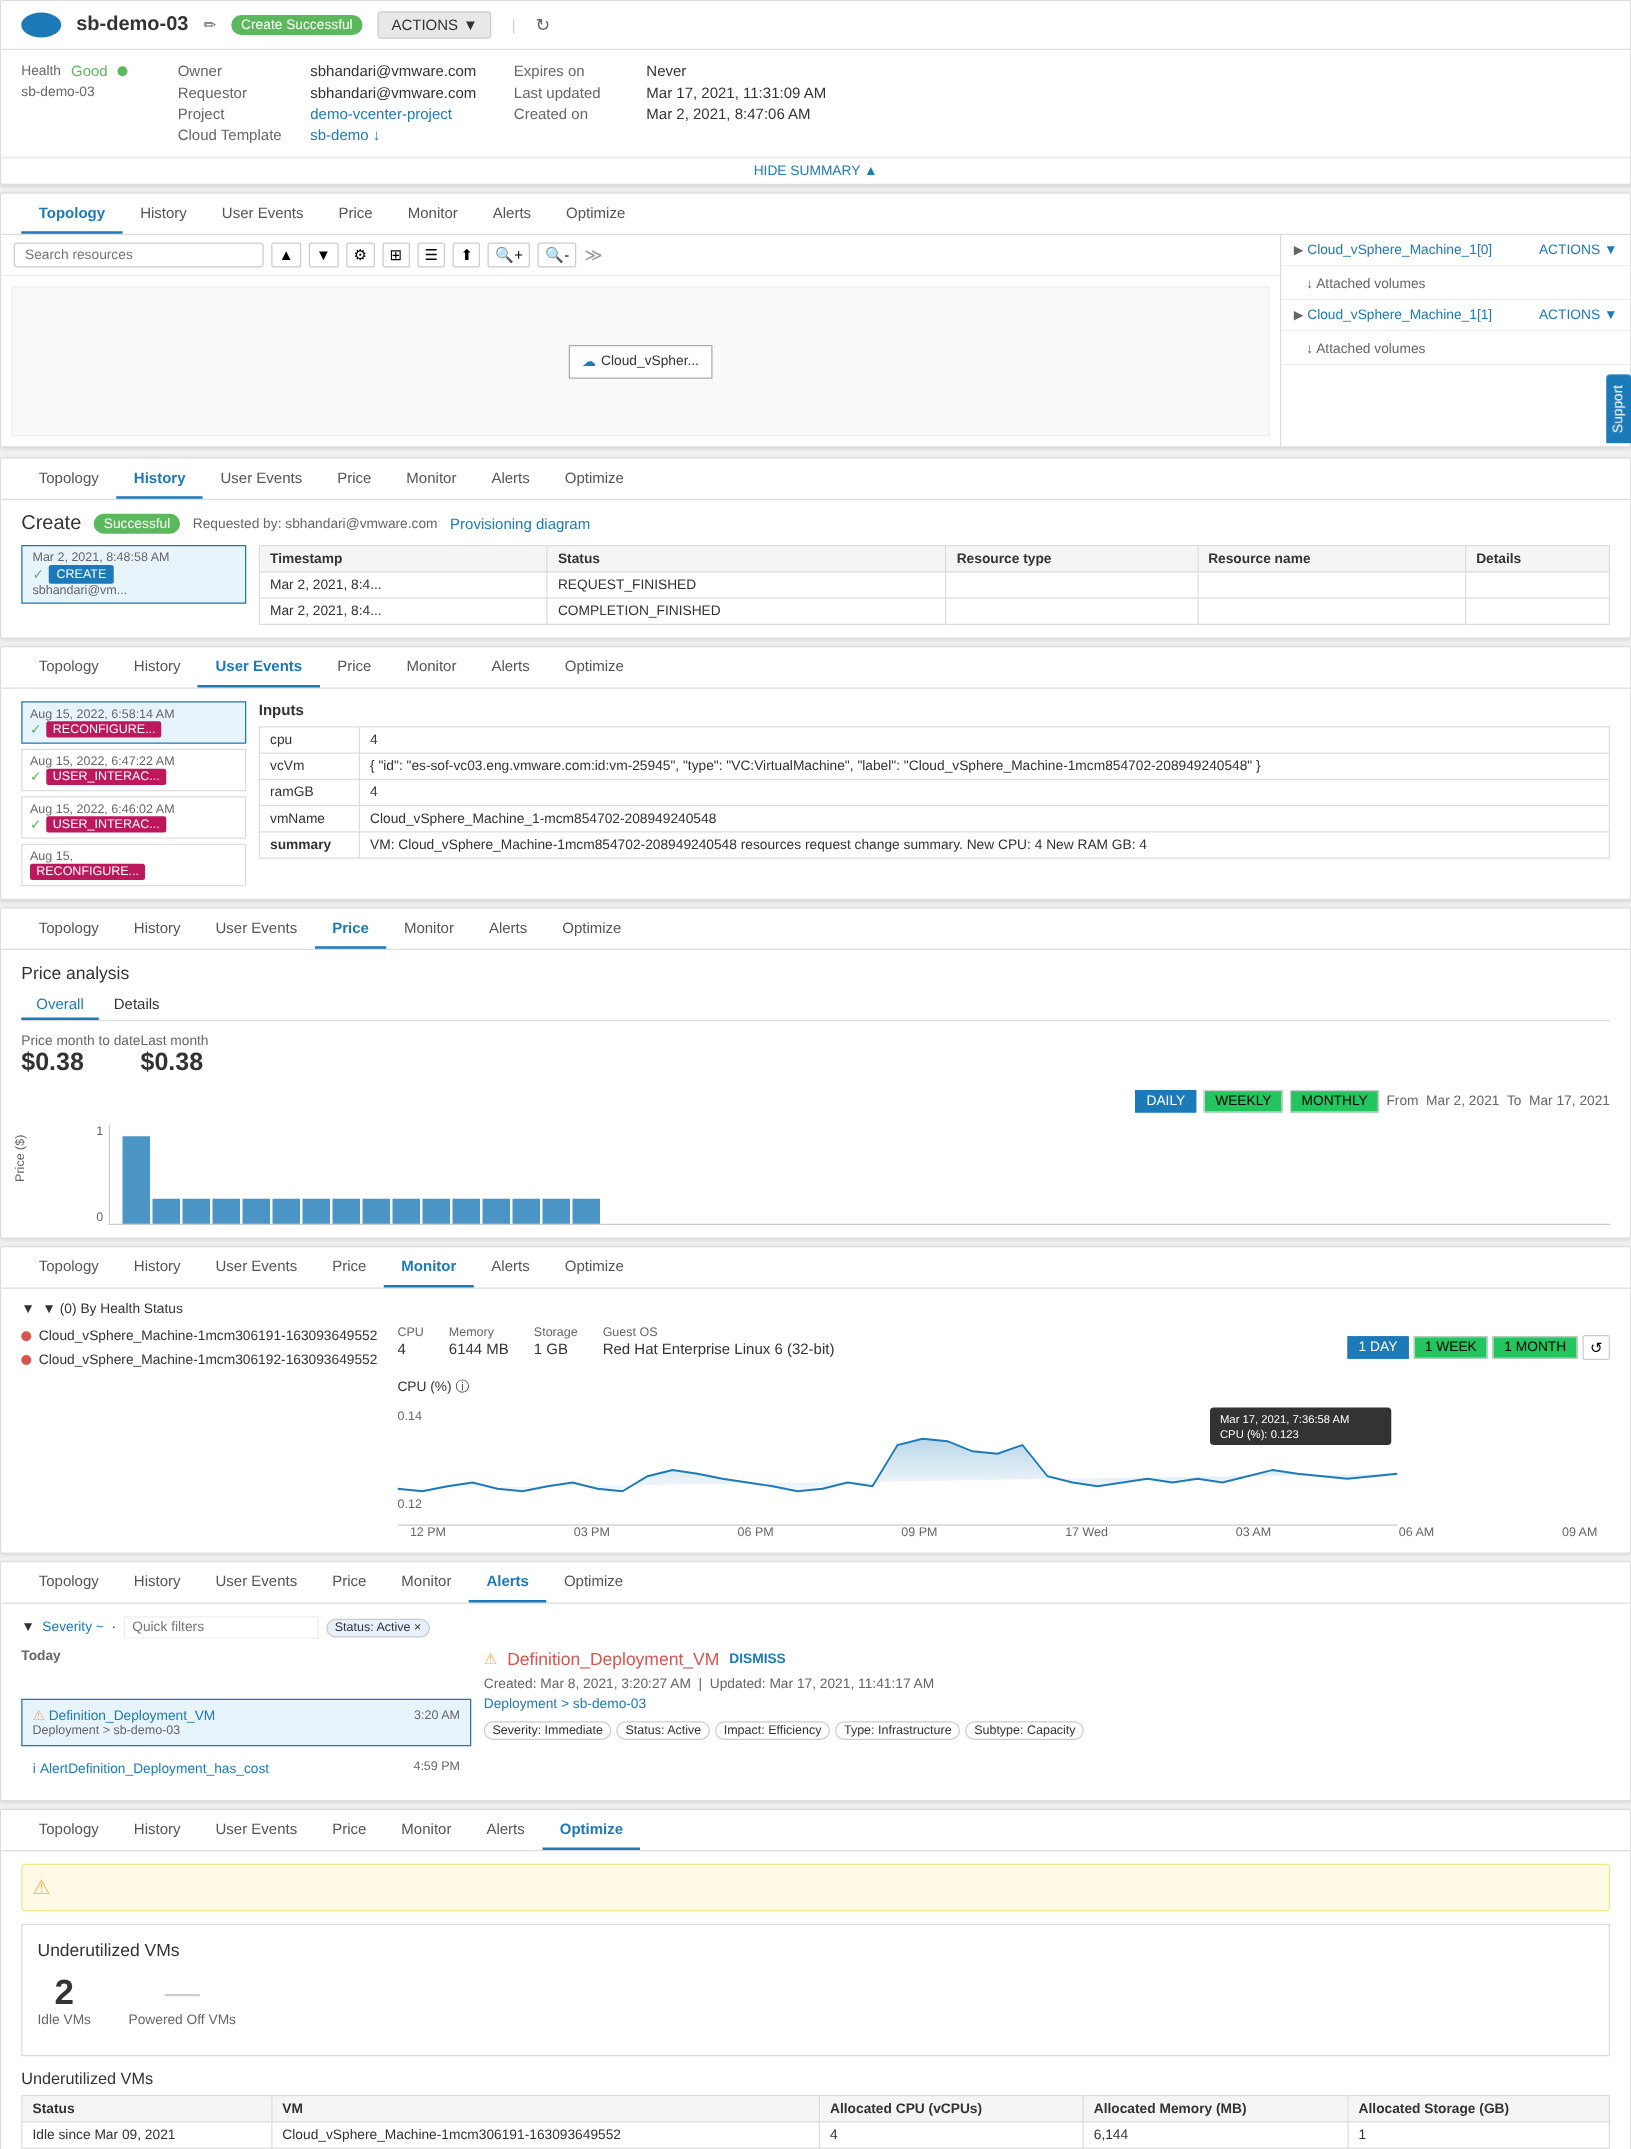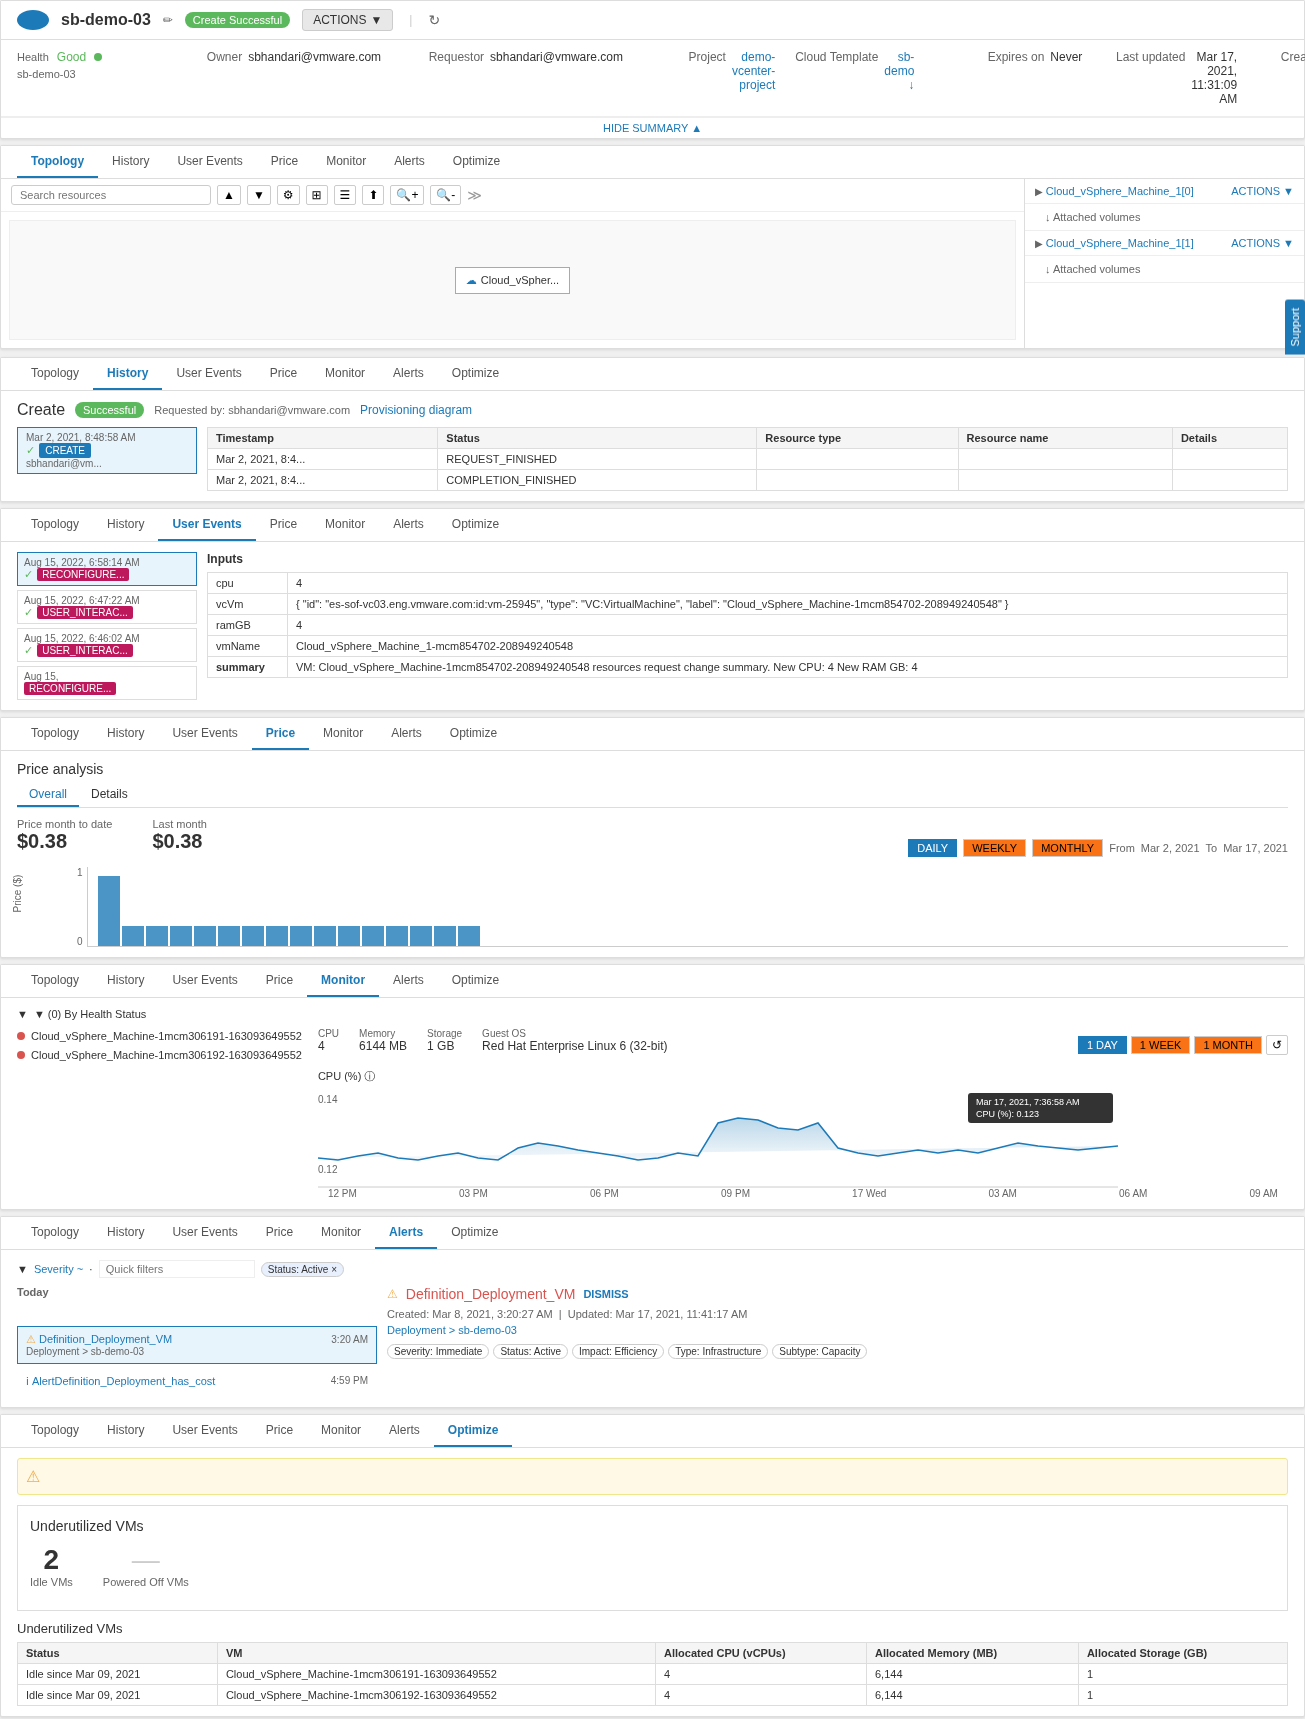--- a/index.html
+++ b/index.html
@@ -18,21 +18,21 @@
     .refresh-icon { color: #666; font-size: 14px; cursor: pointer; }
 
     
     .summary { padding: 10px 16px; background: #fff; border-bottom: 1px solid #eee; display: flex; gap: 40px; }
     .summary-left { display: flex; flex-direction: column; gap: 4px; }
     .health-row { display: flex; align-items: center; gap: 8px; font-size: 12px; }
     .health-label { color: #666; font-size: 11px; }
     .health-good { color: #5cb85c; font-weight: 500; }
     .dot-green { width: 8px; height: 8px; background: #5cb85c; border-radius: 50%; }
     .summary-meta { display: flex; gap: 30px; font-size: 12px; }
-    .meta-group { display: flex; flex-direction: row; gap: 3px; text-align: right; }
+    .meta-group { display: flex; flex-direction: column; gap: 3px; }
     .meta-row { display: flex; gap: 6px; }
     .meta-label { color: #666; min-width: 100px; }
     .meta-value { color: #333; }
     .meta-link { color: #1d7ab8; text-decoration: none; cursor: pointer; }
     .hide-summary { text-align: center; color: #1d7ab8; font-size: 11px; padding: 4px; cursor: pointer; border-top: 1px solid #eee; }
 
     
     .tabs { display: flex; border-bottom: 1px solid #ddd; background: #fff; padding: 0 16px; }
     .tab { padding: 8px 14px; font-size: 12px; cursor: pointer; color: #555; border-bottom: 2px solid transparent; }
     .tab.active { color: #1d7ab8; border-bottom: 2px solid #1d7ab8; font-weight: 600; }
@@ -78,25 +78,25 @@
     .ue-right { flex: 1; }
     .inputs-table { width: 100%; border-collapse: collapse; font-size: 11px; }
     .inputs-table td { border: 1px solid #ddd; padding: 4px 8px; vertical-align: top; }
 
     
     .price-content { padding: 10px 16px; }
     .price-header { font-size: 14px; font-weight: 500; margin-bottom: 6px; }
     .price-subtabs { display: flex; gap: 0; border-bottom: 1px solid #ddd; margin-bottom: 10px; }
     .price-subtab { padding: 4px 12px; font-size: 12px; cursor: pointer; border-bottom: 2px solid transparent; }
     .price-subtab.active { border-bottom: 2px solid #1d7ab8; color: #1d7ab8; }
-    .price-stats { display: flex; gap: 40px; margin-bottom: 4px; }
+    .price-stats { display: flex; margin-bottom: 28px; }
     .price-stat { }
     .price-stat-label { font-size: 11px; color: #666; }
     .price-stat-value { font-size: 20px; font-weight: 600; color: #333; }
-    .period-btn { border: 1px solid #ccc; background: #f97316; padding: 2px 8px; font-size: 11px; cursor: pointer; }
+    .period-btn { border: 1px solid #ccc; background: #22c55e; padding: 2px 8px; font-size: 11px; cursor: pointer; }
     .period-btn.active { background: #1d7ab8; color: #fff; border-color: #1d7ab8; }
     .price-date { font-size: 11px; color: #666; }
     .chart-area { height: 80px; display: flex; align-items: flex-end; gap: 2px; padding: 0 10px; border-left: 1px solid #ccc; border-bottom: 1px solid #ccc; position: relative; }
     .chart-bar { background: #1d7ab8; opacity: 0.8; width: 22px; }
     .chart-wrapper { position: relative; padding-left: 30px; }
 
     
     .monitor-content { padding: 10px 16px; }
     .monitor-filter { display: flex; align-items: center; gap: 6px; margin-bottom: 8px; font-size: 11px; }
     .monitor-list { display: flex; flex-direction: column; gap: 3px; margin-bottom: 10px; }

